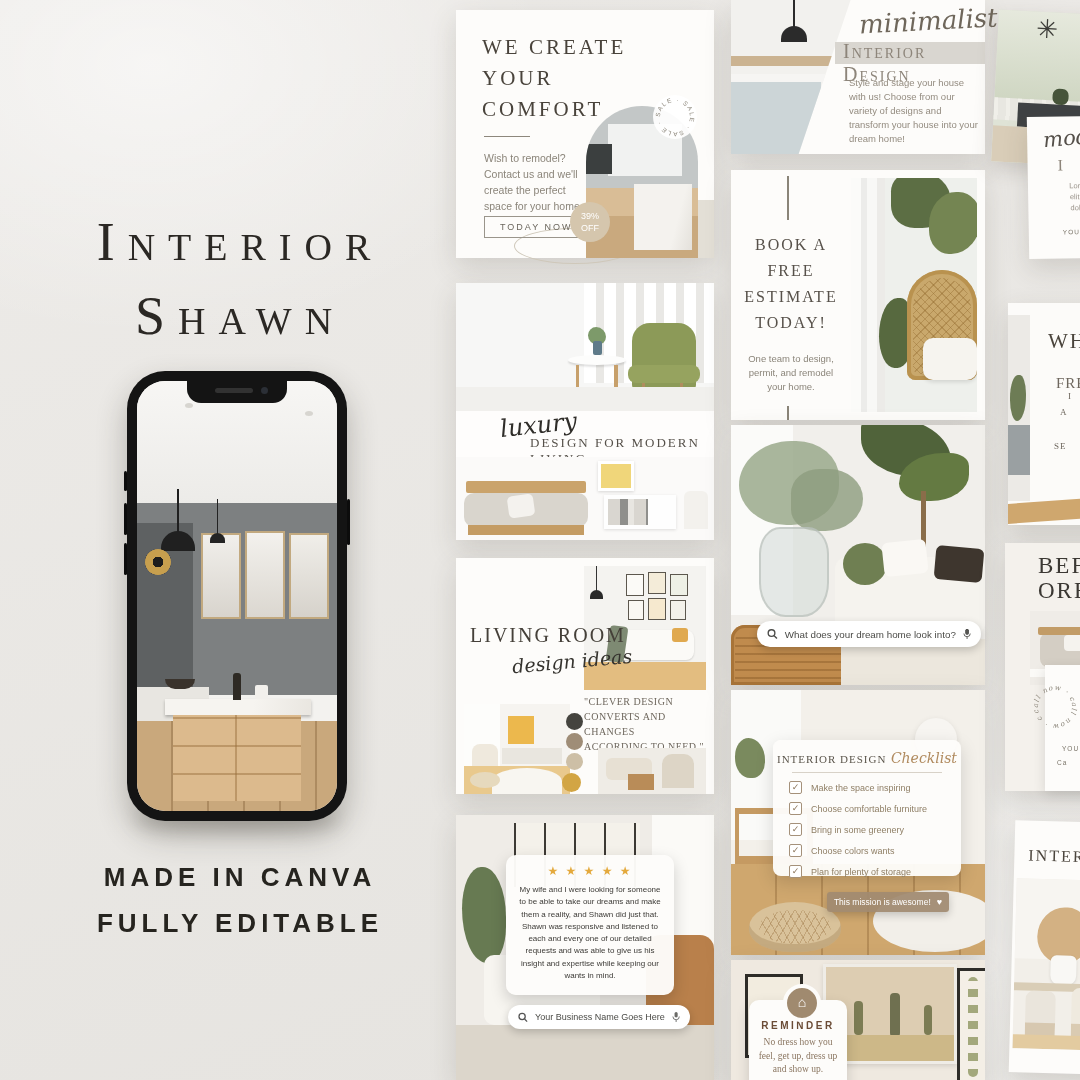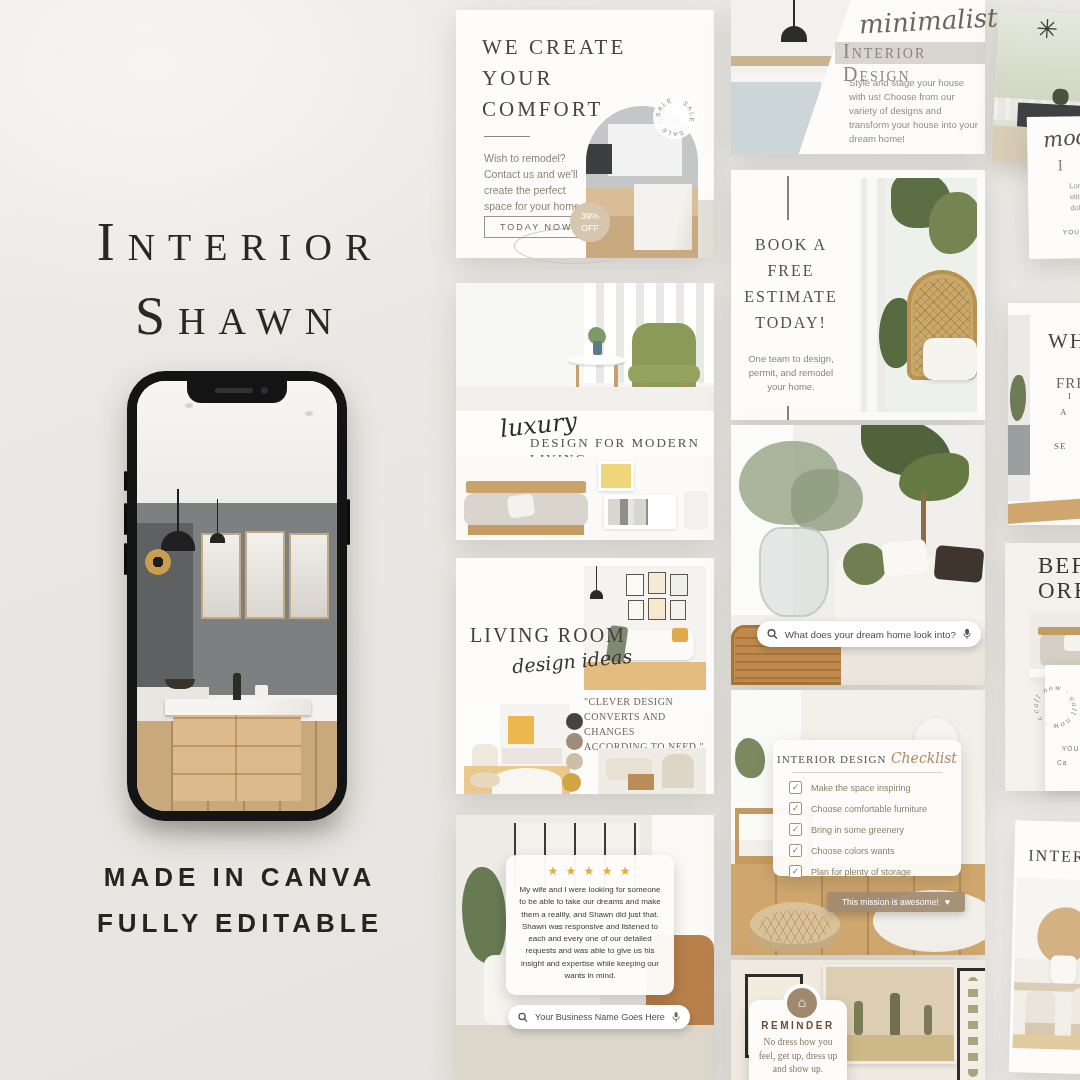--- a/index.html
+++ b/index.html
@@ -300,21 +300,21 @@
       </div>
       <div class="row" style="margin-left:16px">
         <span class="cb">✓</span>
         <span style="font-size:9px;color:#8f7f66">Choose colors wants</span>
       </div>
       <div class="row" style="margin-left:16px">
         <span class="cb">✓</span>
         <span style="font-size:9px;color:#8f7f66">Plan for plenty of storage</span>
       </div>
     </div>
-    <div class="ab" style="left:96px;top:202px;width:138px;height:20px;background:rgba(160,138,112,.93);border-radius:3px;display:flex;align-items:center;justify-content:center;gap:6px;box-shadow:0 3px 8px rgba(0,0,0,.2)">
+    <div class="ab" style="left:96px;top:202px;width:122px;height:20px;background:rgba(160,138,112,.93);border-radius:3px;display:flex;align-items:center;justify-content:center;gap:6px;box-shadow:0 3px 8px rgba(0,0,0,.2)">
       <span style="font-size:8.5px;color:#fff">This mission is awesome!</span>
       <span style="font-size:9px;color:#fff">♥</span>
     </div>
   </div>
 
   <div class="card" style="left:731px;top:960px;width:254px;height:130px">
     <div class="im" style="left:0;top:0;width:254px;height:130px;background:#efe9e0">
       <div class="ab" style="left:14px;top:14px;width:52px;height:78px;background:#f2ecdf;border:3px solid #2e2c28"></div>
       <div class="ab" style="left:92px;top:4px;width:128px;height:94px;background:#ddcdb2;border:3px solid #efece6;box-shadow:0 2px 5px rgba(0,0,0,.12)">
         <div class="ab" style="left:28px;top:34px;width:9px;height:34px;background:#7c7c54;border-radius:4px"></div>

